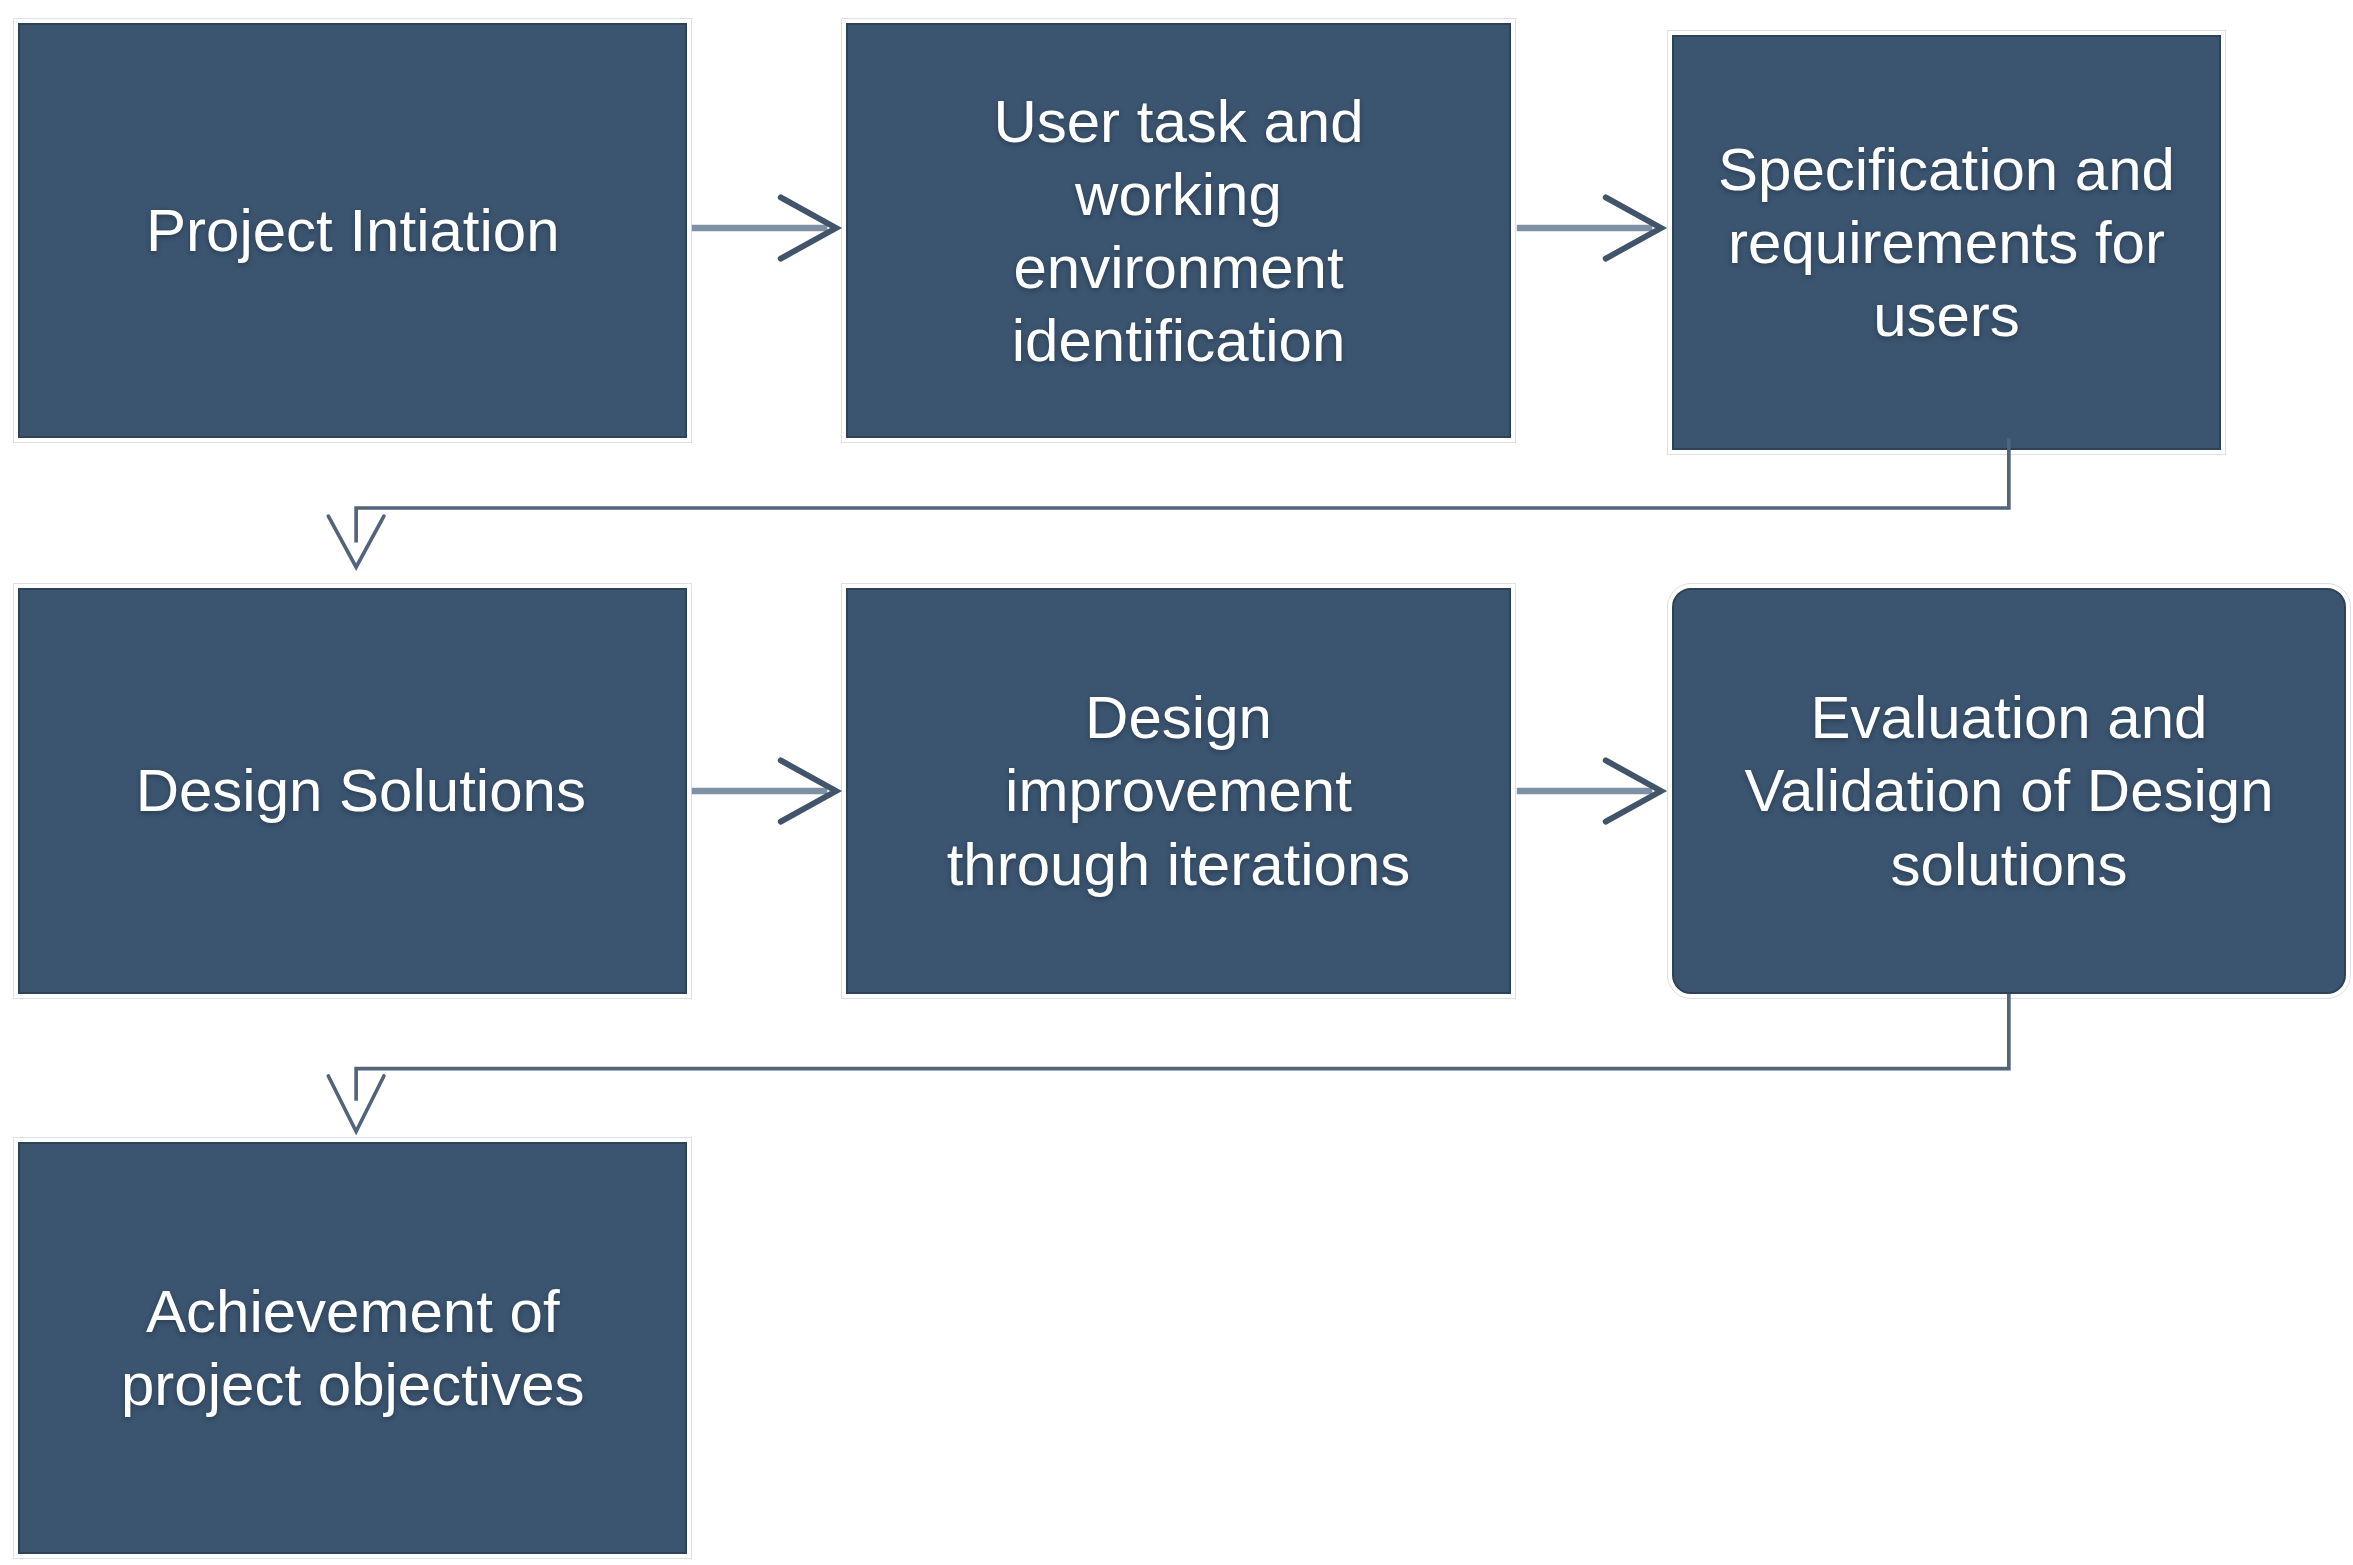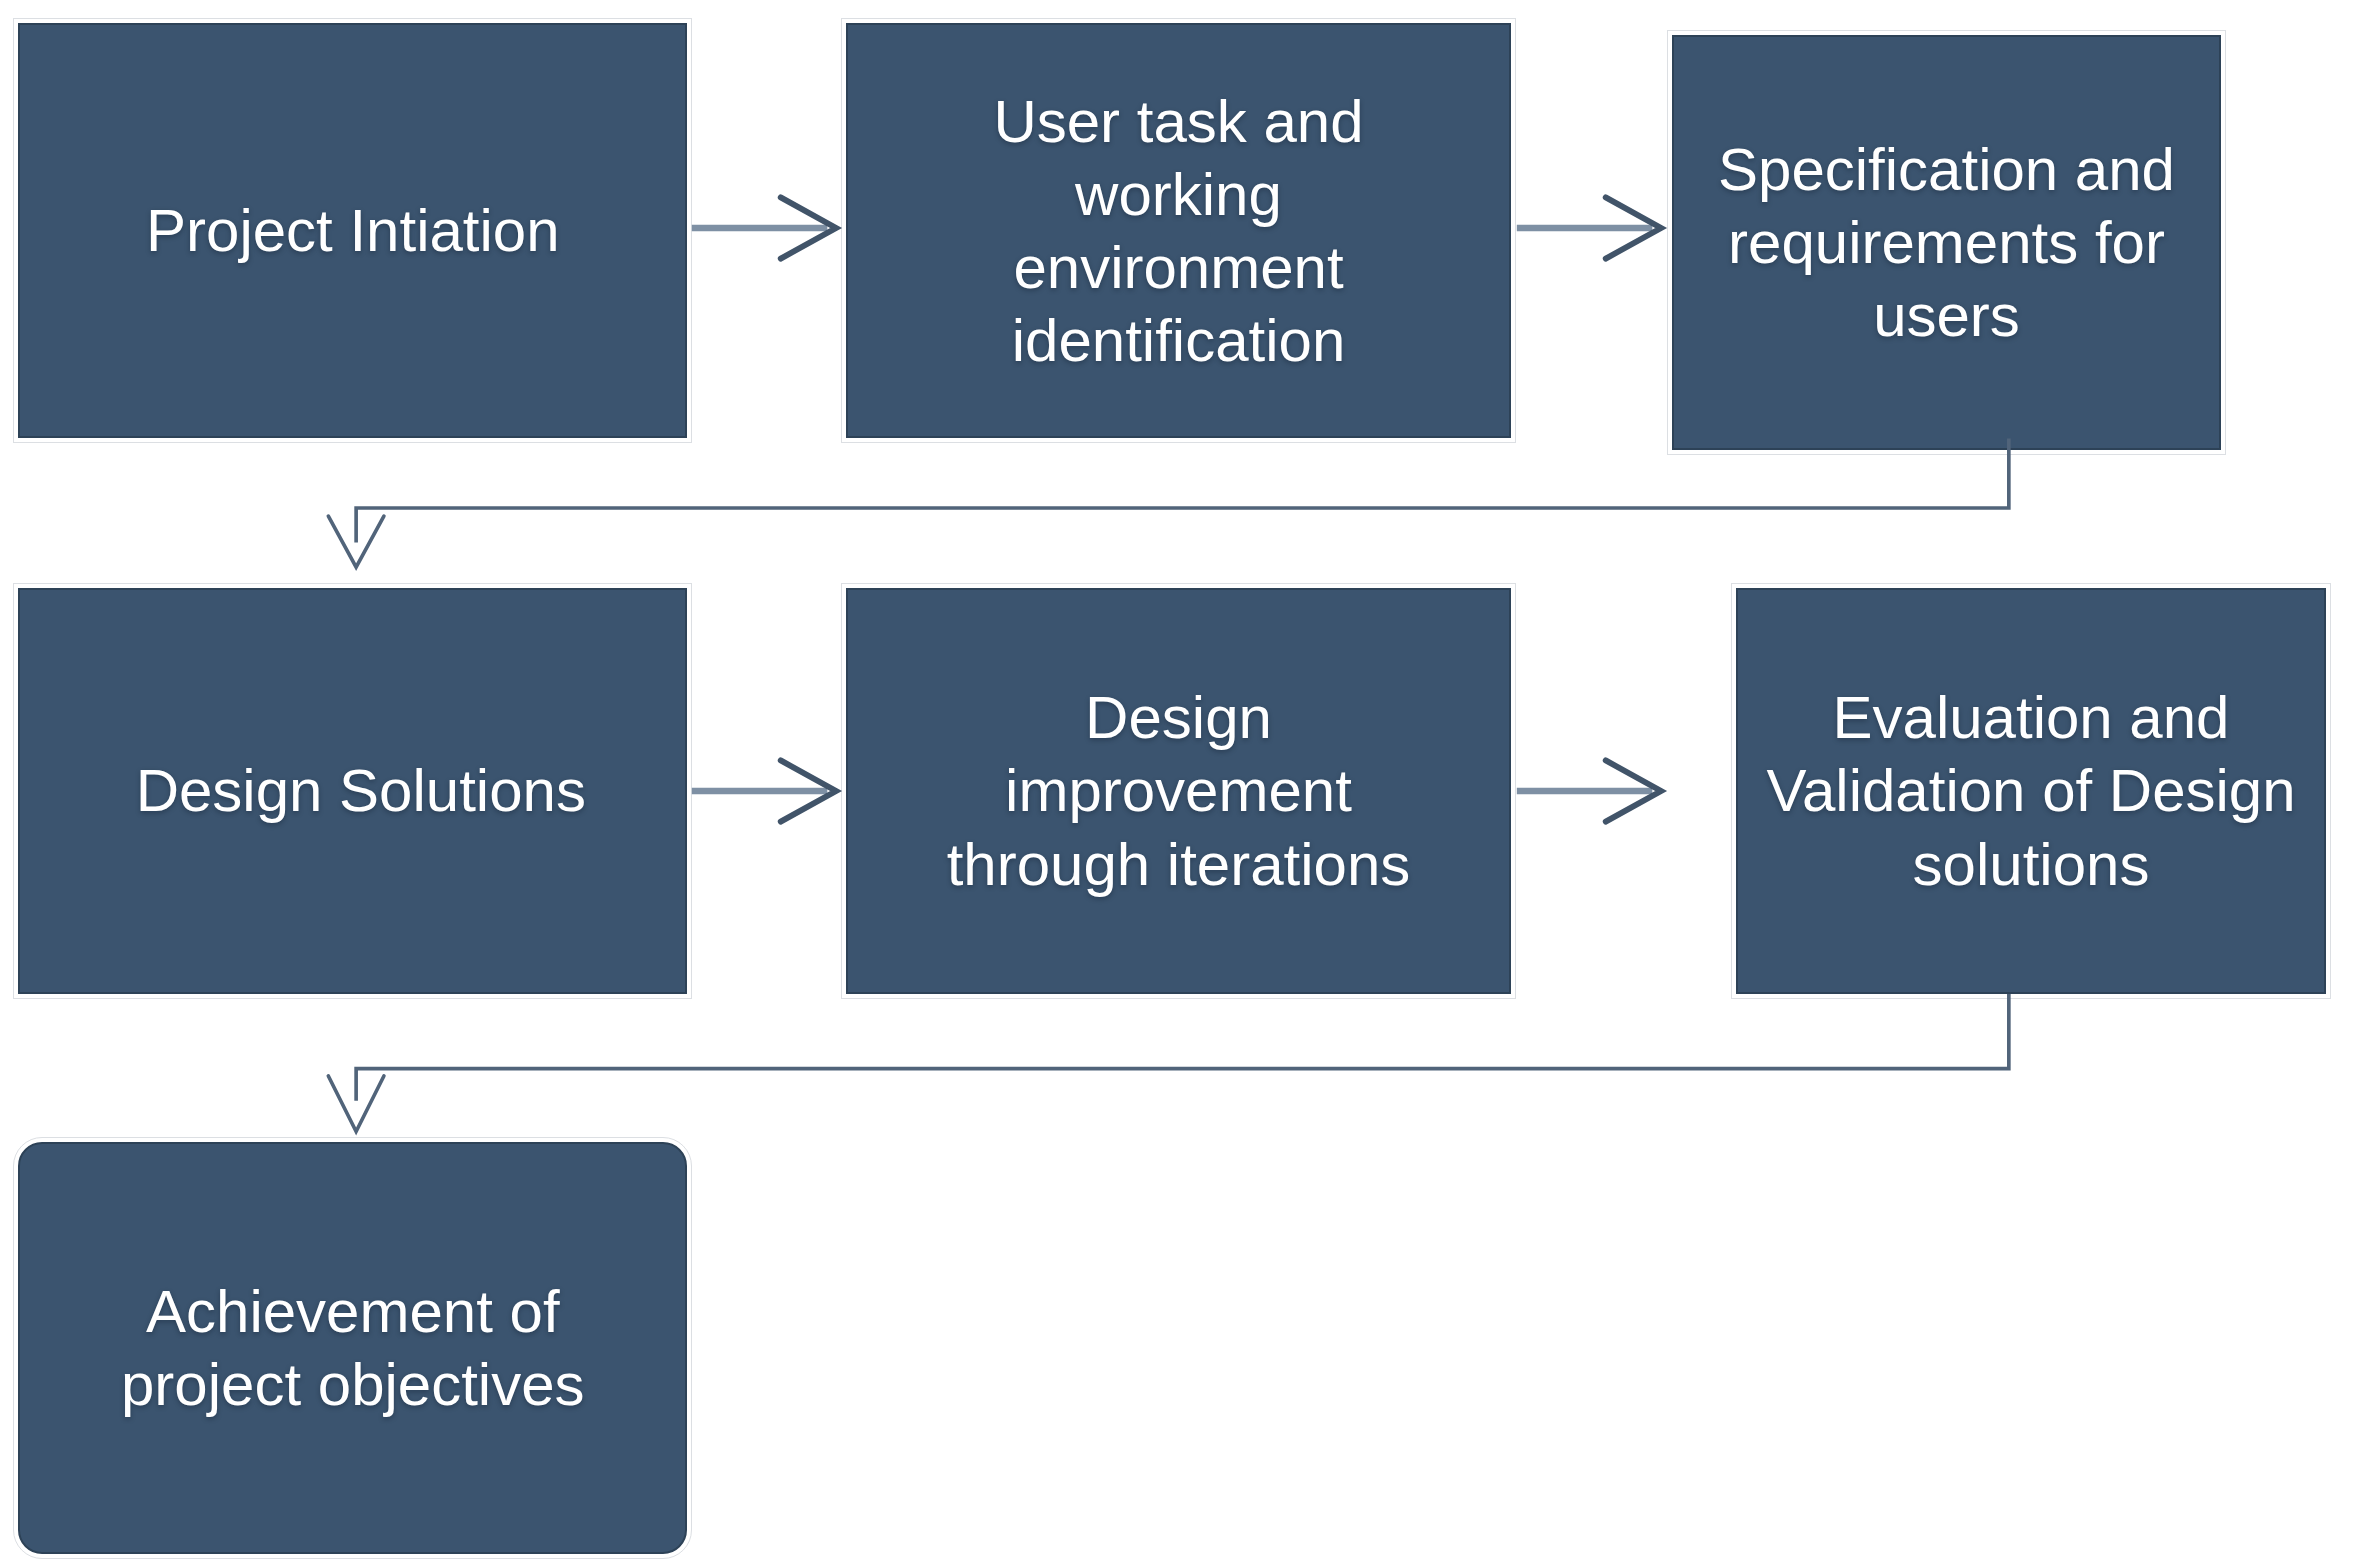--- a/index.html
+++ b/index.html
@@ -34,22 +34,22 @@
     white-space: pre-line;
     text-shadow: 0 2.2px 5.8px rgba(10, 20, 35, 0.35);
     padding: 0 14.6px;
   }
   
   .b1 { left: 18.3px;   top: 23.4px;   width: 669px; height: 415px; }
   .b2 { left: 846px; top: 23.4px;   width: 665px; height: 415px; justify-content: center; }
   .b3 { left: 1672px; top: 35px;   width: 549px; height: 415px; }
   .b4 { left: 18.3px;   top: 588px;  width: 669px; height: 406px; padding-left: 16px; }
   .b5 { left: 846px; top: 588px;  width: 665px; height: 406px; }
-  .b6 { left: 1736px; top: 588px;  width: 590px; height: 406px; }
-  .b7 { left: 18.3px;   top: 1142px; width: 669px; height: 412px; border-radius: 24px; }
+  .b6 { left: 1672px; top: 588px;  width: 674px; height: 406px; border-radius: 19px; }
+  .b7 { left: 18.3px;   top: 1142px; width: 669px; height: 412px; }
 
   .arrow-svg {
     position: absolute;
     width: 167px;
     height: 102px;
     overflow: visible;
   }
   .a1 { left: 687px;  top: 177px;  }
   .a2 { left: 1512px; top: 177px;  }
   .a3 { left: 687px;  top: 740px; }

